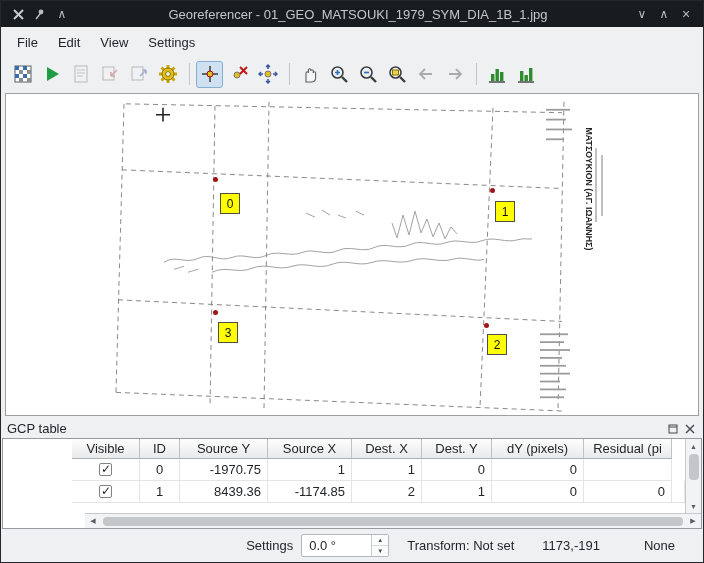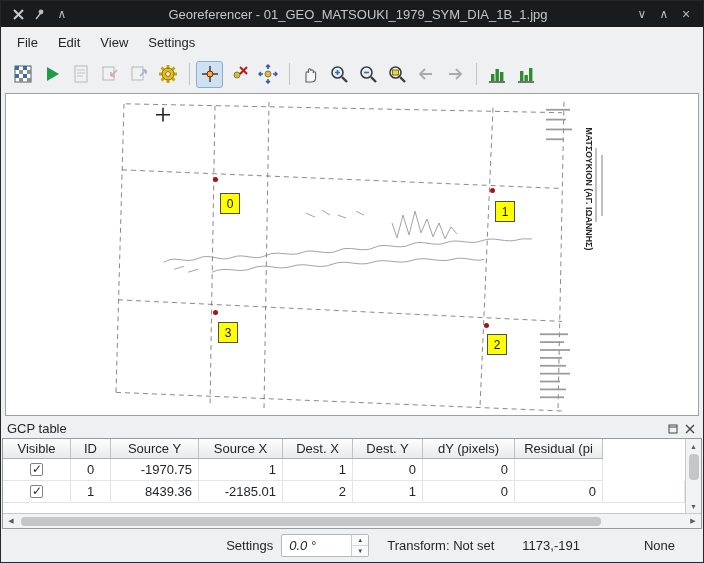--- a/index.html
+++ b/index.html
@@ -32,21 +32,21 @@
   .canvas svg.map { position:absolute; inset:0; width:100%; height:100%; }
   .gcp-dot { position:absolute; width:5px; height:5px; border-radius:50%; background:#a31515; }
   .gcp-label { position:absolute; width:20px; height:21px; background:#ffff00; border:1px solid #4d4d4d; display:flex; align-items:center; justify-content:center; font-size:12px; color:#111; }
 
   
   .gcp-panel { flex:0 0 auto; height:110px; display:flex; flex-direction:column; padding:0 1px; }
   .panel-head { height:19px; display:flex; align-items:center; padding:0 5px; }
   .panel-title { font-size:13px; }
   .panel-btns { margin-left:auto; display:flex; gap:3px; }
   .panel-btn { width:14px; height:14px; display:flex; align-items:center; justify-content:center; color:#44484b; }
-  .table-frame { flex:1 1 auto; border:1px solid #989b9e; background:#fff; display:flex; flex-direction:column; min-height:0; }
+  .table-frame { flex:1 1 auto; border:1px solid #989b9e; background:#fff; display:flex; flex-direction:column; min-height:0;align-items:flex-end; }
   .table-main { flex:1 1 auto; display:flex; min-height:0; }
   .gcp-table { flex:1 1 auto; overflow:hidden; }
   .trow { display:grid; grid-template-columns:68px 40px 88px 84px 70px 70px 92px 88px 1fr; }
   .thead .cell { background:linear-gradient(#fdfdfd,#e9eaeb); border-right:1px solid #bfc2c5; border-bottom:1px solid #aeb1b4; height:20px; display:flex; align-items:center; justify-content:center; font-size:13px; overflow:hidden; white-space:nowrap; }
   .tdata .cell { height:22px; border-right:1px solid #e2e4e6; border-bottom:1px solid #e2e4e6; display:flex; align-items:center; font-size:13px; padding:0 6px; overflow:hidden; }
   .cell.num { justify-content:flex-end; }
   .cell.ctr { justify-content:center; }
   .checkbox { width:13px; height:13px; border:1px solid #7f8388; border-radius:2px; background:#fff; position:relative; }
   .checkbox.checked::after { content:"✓"; position:absolute; left:1px; top:-2px; font-size:12px; color:#1d1f21; }
   .vscroll { flex:0 0 16px; border-left:1px solid #c6c9cc; background:#f2f3f4; display:flex; flex-direction:column; align-items:center; }
@@ -55,28 +55,28 @@
   .g-up::after{content:"▲";} .g-down::after{content:"▼";} .g-left::after{content:"◀";} .g-right::after{content:"▶";}
   .hscroll { flex:0 0 15px; border-top:1px solid #c6c9cc; background:#f2f3f4; display:flex; align-items:center; }
   .hscroll .sbtn { width:16px; height:100%; display:flex; align-items:center; justify-content:center; font-size:7px; color:#5a5e61; }
   .hthumb { height:9px; flex:0 0 580px; background:#c4c7ca; border-radius:4px; margin:0 2px; }
   .hfill { flex:1; }
 
   
   .statusbar { height:33px; flex:0 0 auto; display:flex; align-items:center; padding:0 28px 0 10px; }
   .sb-spacer { flex:1; }
   .spinbox { width:88px; height:23px; background:#fff; border:1px solid #b4b8bc; border-radius:2px; display:flex; margin:0 12px 0 8px; }
-  .spin-val { flex:1; display:flex; align-items:center; padding-left:7px; font-size:13px;font-style:italic; }
+  .spin-val { flex:1; display:flex; align-items:center; padding-left:7px; font-size:13px; }
   .spin-btns { width:17px; border-left:1px solid #c9ccce; display:flex; flex-direction:column; }
   .spin-btns .sp { flex:1; display:flex; align-items:center; justify-content:center; font-size:6px; color:#44484b; background:#fafbfb; }
   .sp + .sp { border-top:1px solid #d7d9db; }
   .sb-text { white-space:nowrap; }
   .sb-transform { margin-left:6px; }
   .sb-coords { margin-left:28px; }
-  .sb-crs { margin-left:64px; }
+  .sb-crs { margin-left:44px; }
 </style>
 </head>
 <body>
 
 <div class="window">
 
   <div class="titlebar">
     <span class="tbtn appicon">
       <svg width="13" height="13" viewBox="0 0 13 13">
           <path d="M2 2 L11 11 M11 2 L2 11" stroke="#c8cbcd" stroke-width="2"></path>
@@ -344,21 +344,21 @@
             <span class="cell num">0</span>
             <span class="cell num">0</span>
             <span class="cell num"></span>
           </div>
           <div class="trow tdata">
             <span class="cell ctr">
                 <span class="checkbox checked"></span>
               </span>
             <span class="cell ctr">1</span>
             <span class="cell num">8439.36</span>
-            <span class="cell num">-2185.01</span>
+            <span class="cell num">-1174.85</span>
             <span class="cell num">2</span>
             <span class="cell num">1</span>
             <span class="cell num">0</span>
             <span class="cell num">0</span>
             <span class="cell num"></span>
           </div>
         </div>
         <div class="vscroll">
           <span class="sbtn g-up"></span>
           <span class="vthumb"></span>

